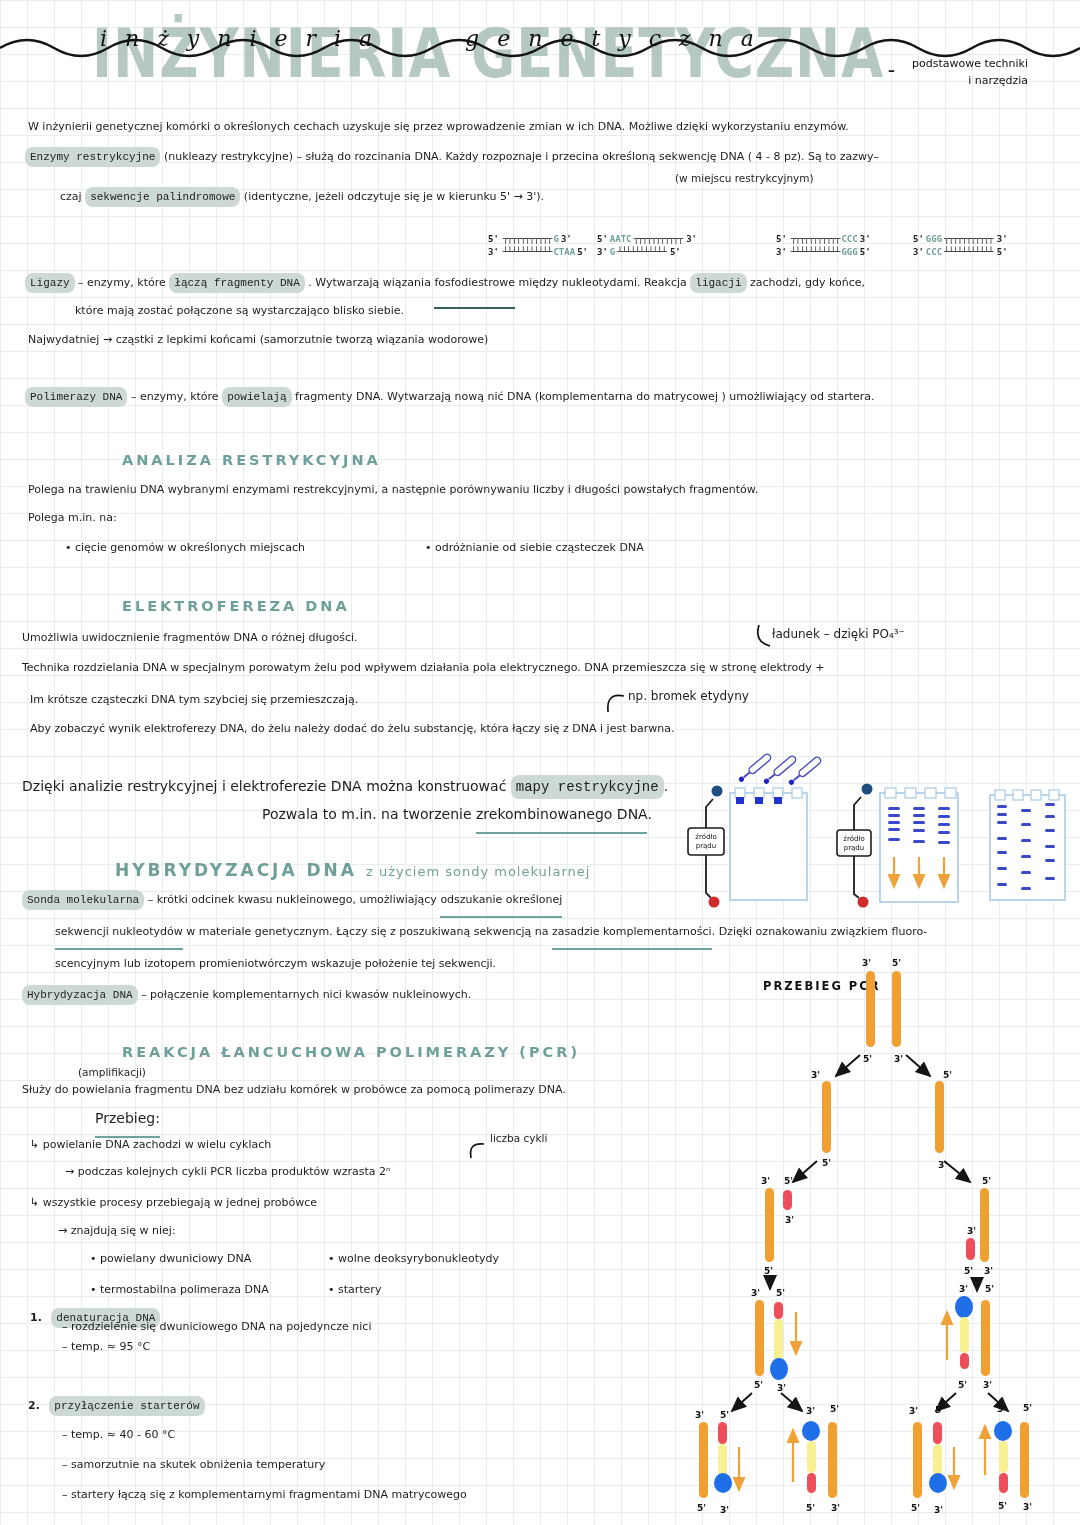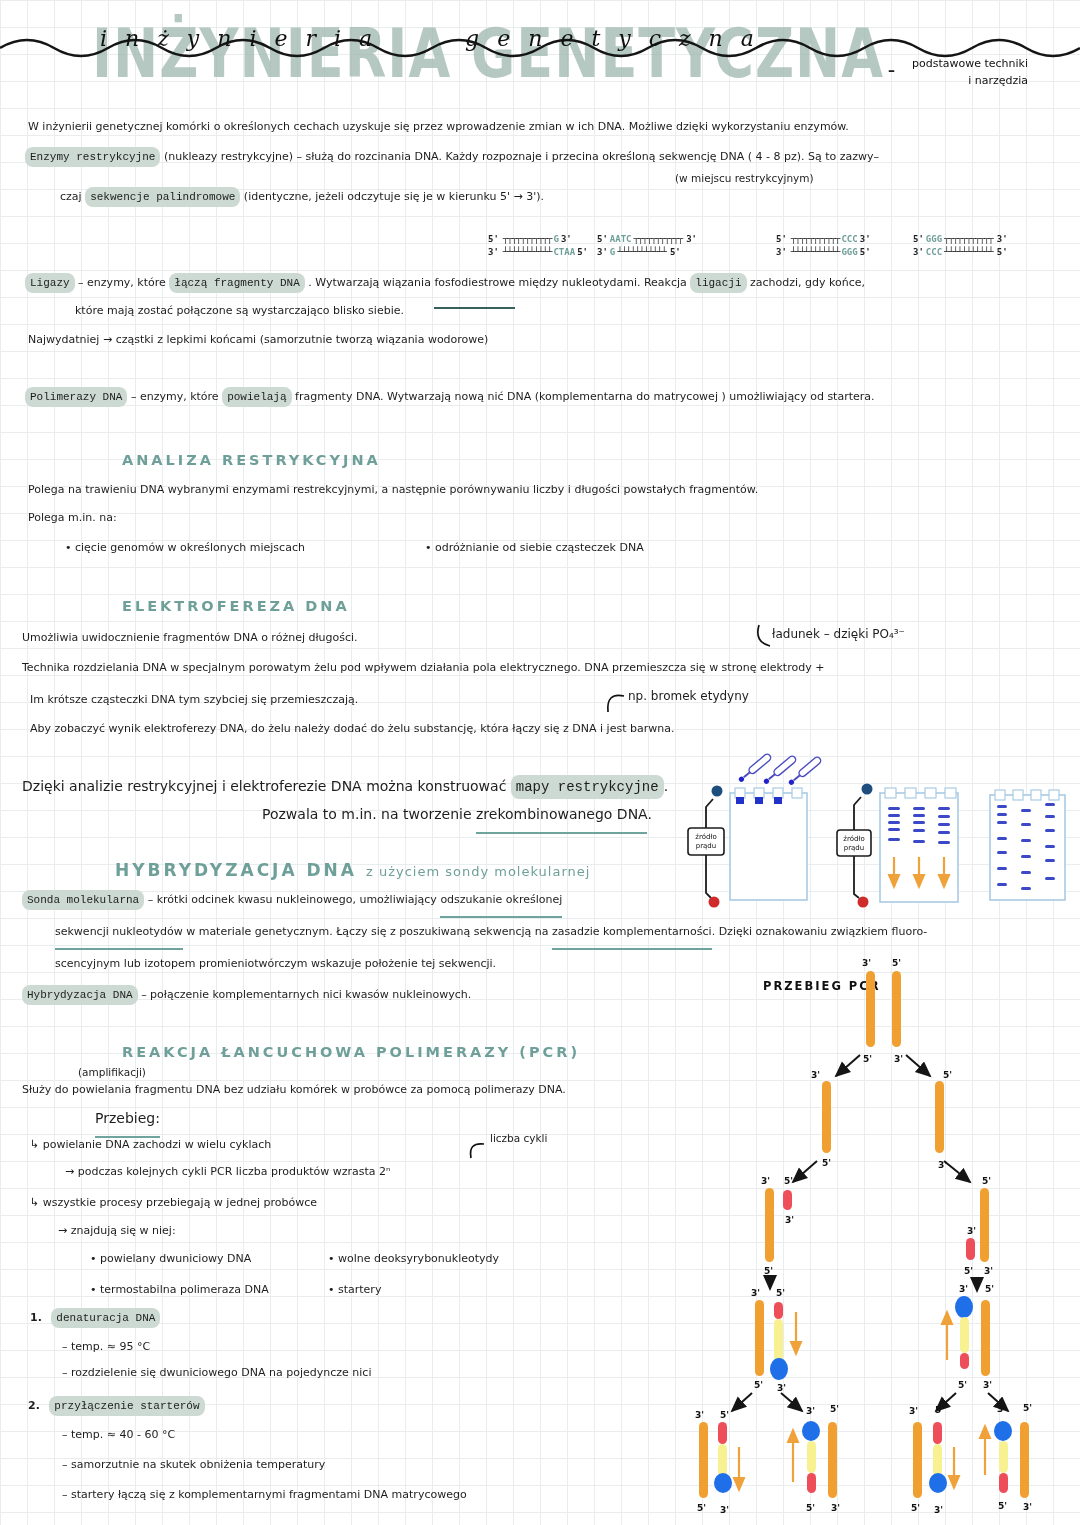--- a/index.html
+++ b/index.html
@@ -279,21 +279,21 @@
   <div class="line" style="left:90px;top:1252px">•  powielany dwuniciowy DNA</div>
   <div class="line" style="left:328px;top:1252px">•  wolne deoksyrybonukleotydy</div>
   <div class="line" style="left:90px;top:1283px">•  termostabilna polimeraza DNA</div>
   <div class="line" style="left:328px;top:1283px">•  startery</div>
 
   <div class="line" style="left:30px;top:1311px">
     <span class="stepno">1.</span>
     <span class="hl">denaturacja DNA</span>
   </div>
   <div class="line" style="left:62px;top:1340px">–   temp. ≈ 95 °C</div>
-  <div class="line" style="left:62px;top:1366px">–   rozdzielenie się dwuniciowego DNA na pojedyncze nici</div>
+  <div class="line" style="left:62px;top:1320px">–   rozdzielenie się dwuniciowego DNA na pojedyncze nici</div>
   <div class="line" style="left:28px;top:1399px">
     <span class="stepno">2.</span>
     <span class="hl">przyłączenie starterów</span>
   </div>
   <div class="line" style="left:62px;top:1428px">–   temp. ≈ 40 - 60 °C</div>
   <div class="line" style="left:62px;top:1458px">–   samorzutnie na skutek obniżenia temperatury</div>
   <div class="line" style="left:62px;top:1488px">–   startery łączą się z komplementarnymi fragmentami DNA matrycowego</div>
 
   <svg width="400" height="575" viewBox="0 0 400 575" style="left:680px;top:950px">
     <defs>

